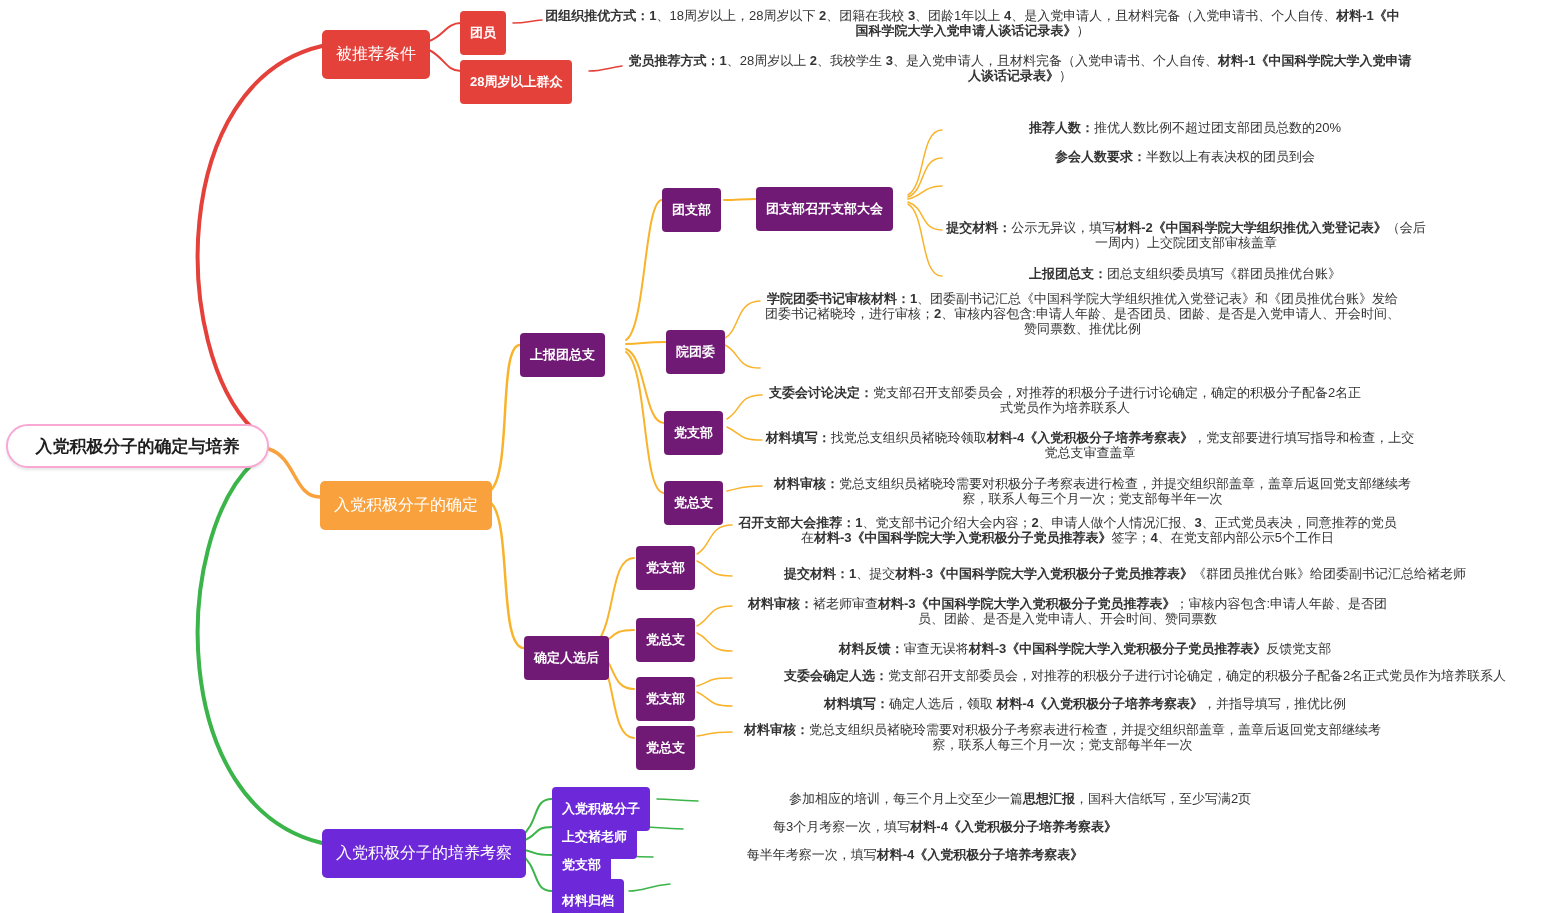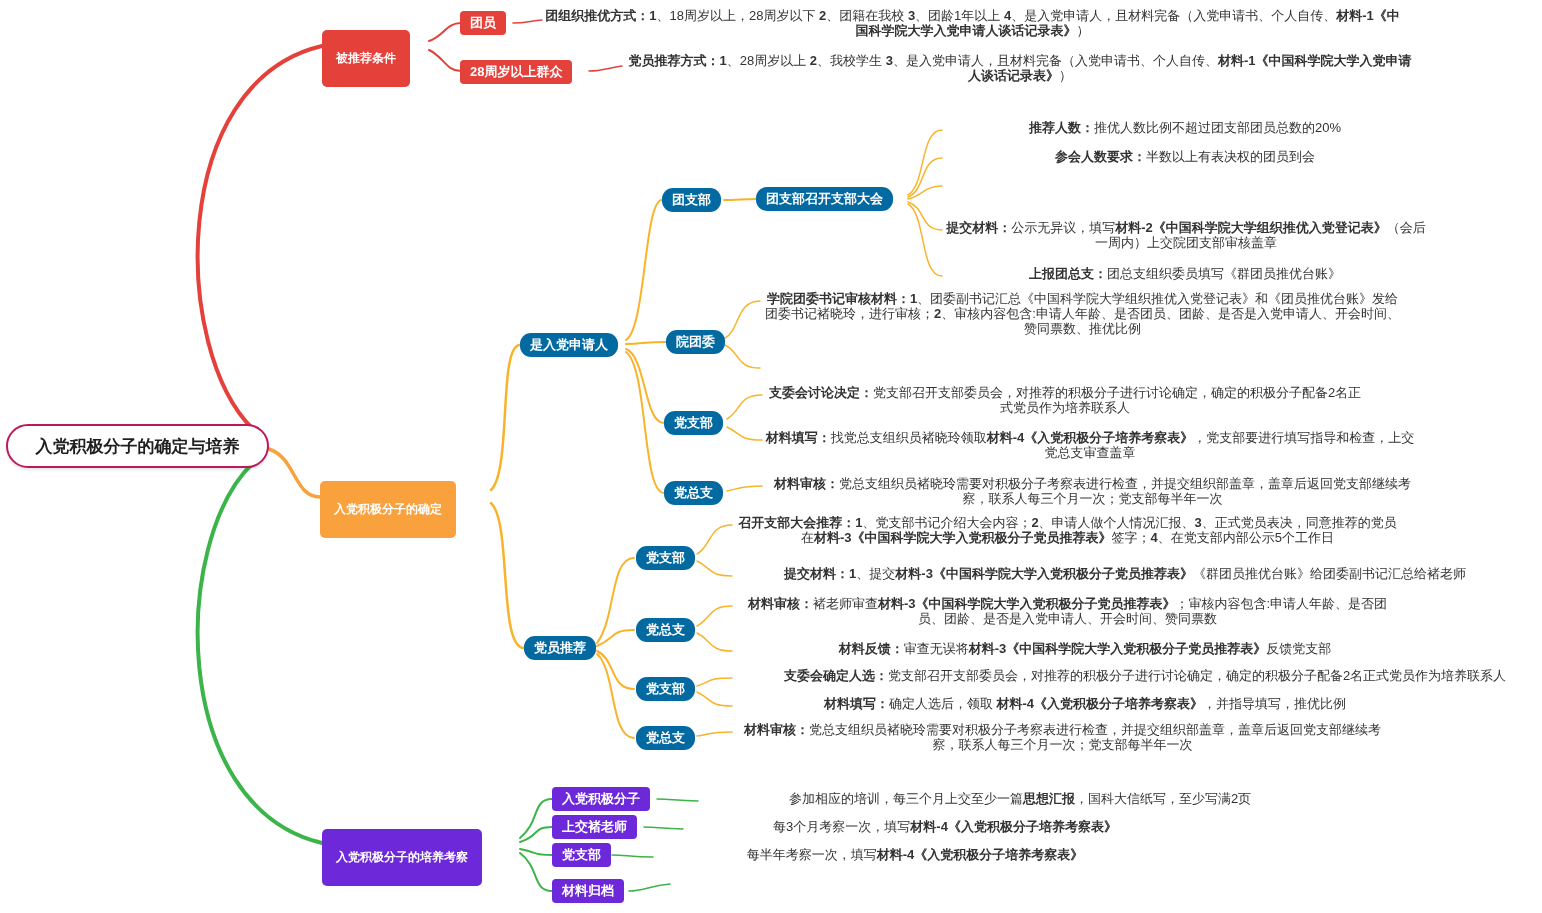--- a/index.html
+++ b/index.html
@@ -5,29 +5,29 @@
   * { margin:0; padding:0; box-sizing:border-box; }
   html,body { background:#ffffff; }
   body { font-family:"Liberation Sans","DejaVu Sans",sans-serif; }
   .canvas { position:relative; width:1542px; height:913px; background:#ffffff; overflow:hidden; }
   .links { position:absolute; left:0; top:0; width:1542px; height:913px; }
   .node {
     position:absolute; display:flex; align-items:center; justify-content:center;
     color:#ffffff; white-space:nowrap; border-radius:4px;
   }
   .root {
-    background:#ffffff; border:2px solid #be185d; border-radius:26px;
+    background:#ffffff; border:2px solid #f9a8d4; border-radius:26px;
     color:#1f1f1f; font-weight:bold; font-size:17px;
     box-shadow:0 2px 3px rgba(0,0,0,0.10);
   }
-  .main { font-size:12px; font-weight:bold; padding:20px 14px; border-radius:5px; }
-  .sub  { font-size:13px; font-weight:bold; padding:3px 10px; border-radius:4px; }
+  .main { font-size:16px; font-weight:normal; padding:14px 14px; border-radius:5px; }
+  .sub  { font-size:13px; font-weight:bold; padding:13px 10px; border-radius:4px; }
   .red    { background:#E5413B; }
   .orange { background:#F9A13C; }
-  .yellow { background:#0369a1;border-radius:11px; }
+  .yellow { background:#701a75; }
   .green  { background:#6d28d9; }
   .leaf {
     position:absolute; font-size:13px; line-height:15px; color:#333333;
     text-align:center;
   }
   .leaf .b { font-weight:bold; }
 </style>
 </head>
 <body>
 
@@ -90,40 +90,40 @@
   <div class="node root" style="left:6px;top:424px;width:263px;height:44px">入党积极分子的确定与培养</div>
 
   <div class="node main red" style="left:322px;top:30px">被推荐条件</div>
   <div class="node sub red" style="left:460px;top:11px">团员</div>
   <div class="leaf" style="left:545px;top:8px;width:855px"><span class="b">团组织推优方式：</span><span class="b">1</span><span>、18周岁以上，28周岁以下 </span><span class="b">2</span><span>、团籍在我校 </span><span class="b">3</span><span>、团龄1年以上  </span><span class="b">4</span><span>、是入党申请人，且材料完备（入党申请书、个人自传、</span><span class="b">材料-1《中国科学院大学入党申请人谈话记录表》</span><span>）</span></div>
   <div class="node sub red" style="left:460px;top:60px">28周岁以上群众</div>
   <div class="leaf" style="left:625px;top:53px;width:790px"><span class="b">党员推荐方式：</span><span class="b">1</span><span>、28周岁以上 </span><span class="b">2</span><span>、我校学生 </span><span class="b">3</span><span>、是入党申请人，且材料完备（入党申请书、个人自传、</span><span class="b">材料-1《中国科学院大学入党申请人谈话记录表》</span><span>）</span></div>
 
   <div class="node main orange" style="left:320px;top:481px">入党积极分子的确定</div>
 
-  <div class="node sub yellow" style="left:520px;top:333px">是入党申请人</div>
+  <div class="node sub yellow" style="left:520px;top:333px">上报团总支</div>
 
   <div class="node sub yellow" style="left:662px;top:188px">团支部</div>
   <div class="node sub yellow" style="left:756px;top:187px">团支部召开支部大会</div>
   <div class="leaf" style="left:945px;top:120px;width:480px"><span class="b">推荐人数：</span><span>推优人数比例不超过团支部团员总数的20%</span></div>
   <div class="leaf" style="left:945px;top:149px;width:480px"><span class="b">参会人数要求：</span><span>半数以上有表决权的团员到会</span></div>
   <div class="leaf" style="left:945px;top:220px;width:482px"><span class="b">提交材料：</span><span>公示无异议，填写</span><span class="b">材料-2《中国科学院大学组织推优入党登记表》</span><span>（会后一周内）上交院团支部审核盖章</span></div>
   <div class="leaf" style="left:945px;top:266px;width:480px"><span class="b">上报团总支：</span><span>团总支组织委员填写《群团员推优台账》</span></div>
 
   <div class="node sub yellow" style="left:666px;top:330px">院团委</div>
   <div class="leaf" style="left:765px;top:291px;width:635px"><span class="b">学院团委书记审核材料：</span><span class="b">1</span><span>、团委副书记汇总《中国科学院大学组织推优入党登记表》和《团员推优台账》发给团委书记褚晓玲，进行审核；</span><span class="b">2</span><span>、审核内容包含:申请人年龄、是否团员、团龄、是否是入党申请人、开会时间、赞同票数、推优比例</span></div>
 
   <div class="node sub yellow" style="left:664px;top:411px">党支部</div>
   <div class="leaf" style="left:765px;top:385px;width:600px"><span class="b">支委会讨论决定：</span><span>党支部召开支部委员会，对推荐的积极分子进行讨论确定，确定的积极分子配备2名正式党员作为培养联系人</span></div>
   <div class="leaf" style="left:765px;top:430px;width:650px"><span class="b">材料填写：</span><span>找党总支组织员褚晓玲领取</span><span class="b">材料-4《入党积极分子培养考察表》</span><span>，党支部要进行填写指导和检查，上交党总支审查盖章</span></div>
 
   <div class="node sub yellow" style="left:664px;top:481px">党总支</div>
   <div class="leaf" style="left:765px;top:476px;width:655px"><span class="b">材料审核：</span><span>党总支组织员褚晓玲需要对积极分子考察表进行检查，并提交组织部盖章，盖章后返回党支部继续考察，联系人每三个月一次；党支部每半年一次</span></div>
 
-  <div class="node sub yellow" style="left:524px;top:636px">党员推荐</div>
+  <div class="node sub yellow" style="left:524px;top:636px">确定人选后</div>
 
   <div class="node sub yellow" style="left:636px;top:546px">党支部</div>
   <div class="leaf" style="left:735px;top:515px;width:665px"><span class="b">召开支部大会推荐：</span><span class="b">1</span><span>、党支部书记介绍大会内容；</span><span class="b">2</span><span>、申请人做个人情况汇报、</span><span class="b">3</span><span>、正式党员表决，同意推荐的党员在</span><span class="b">材料-3《中国科学院大学入党积极分子党员推荐表》</span><span>签字；</span><span class="b">4</span><span>、在党支部内部公示5个工作日</span></div>
   <div class="leaf" style="left:735px;top:566px;width:780px"><span class="b">提交材料：</span><span class="b">1</span><span>、提交</span><span class="b">材料-3《中国科学院大学入党积极分子党员推荐表》</span><span>《群团员推优台账》给团委副书记汇总给褚老师</span></div>
 
   <div class="node sub yellow" style="left:636px;top:618px">党总支</div>
   <div class="leaf" style="left:735px;top:596px;width:665px"><span class="b">材料审核：</span><span>褚老师审查</span><span class="b">材料-3《中国科学院大学入党积极分子党员推荐表》</span><span>；审核内容包含:申请人年龄、是否团员、团龄、是否是入党申请人、开会时间、赞同票数</span></div>
   <div class="leaf" style="left:735px;top:641px;width:700px"><span class="b">材料反馈：</span><span>审查无误将</span><span class="b">材料-3《中国科学院大学入党积极分子党员推荐表》</span><span>反馈党支部</span></div>
 
   <div class="node sub yellow" style="left:636px;top:677px">党支部</div>

